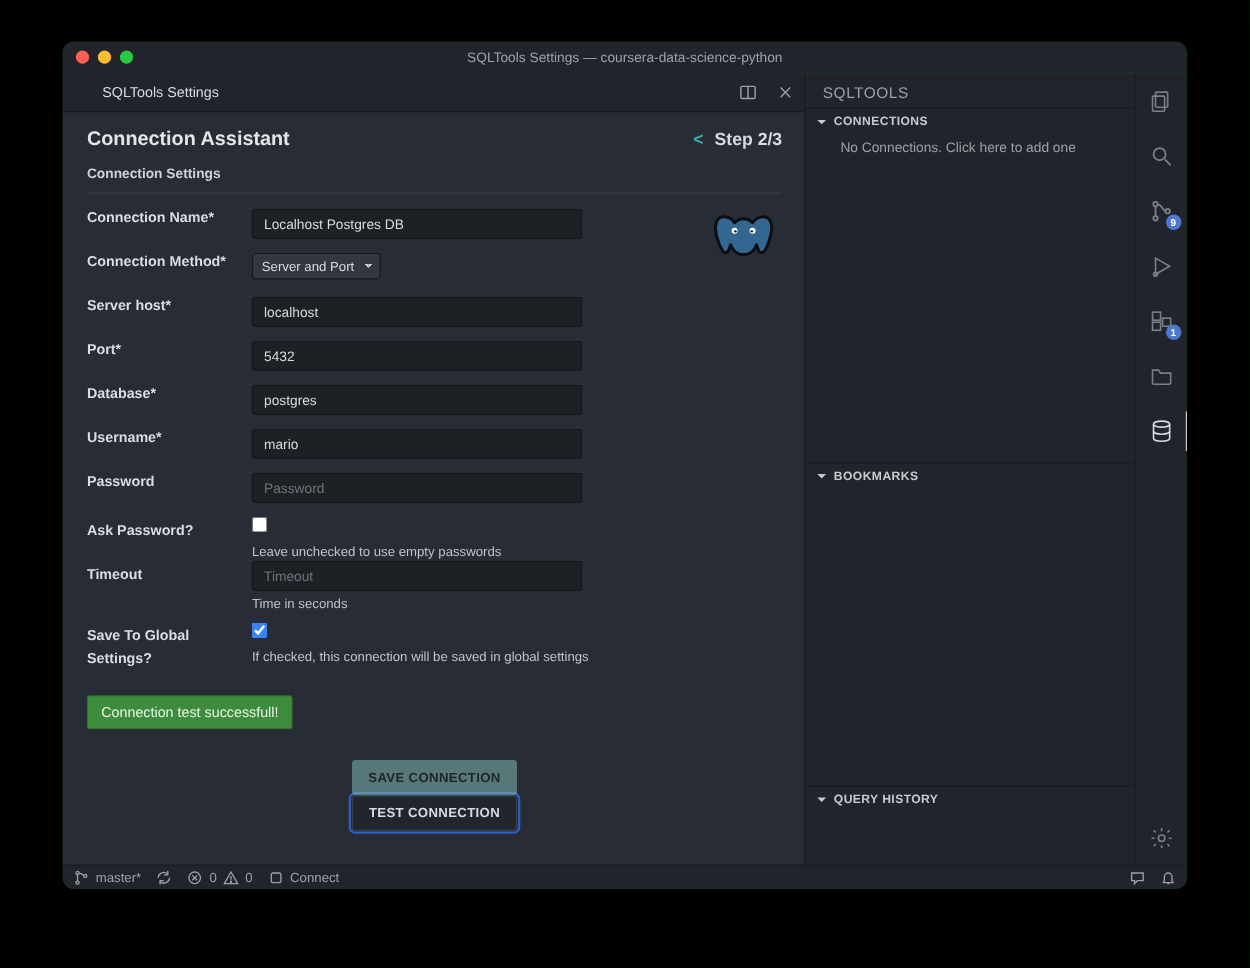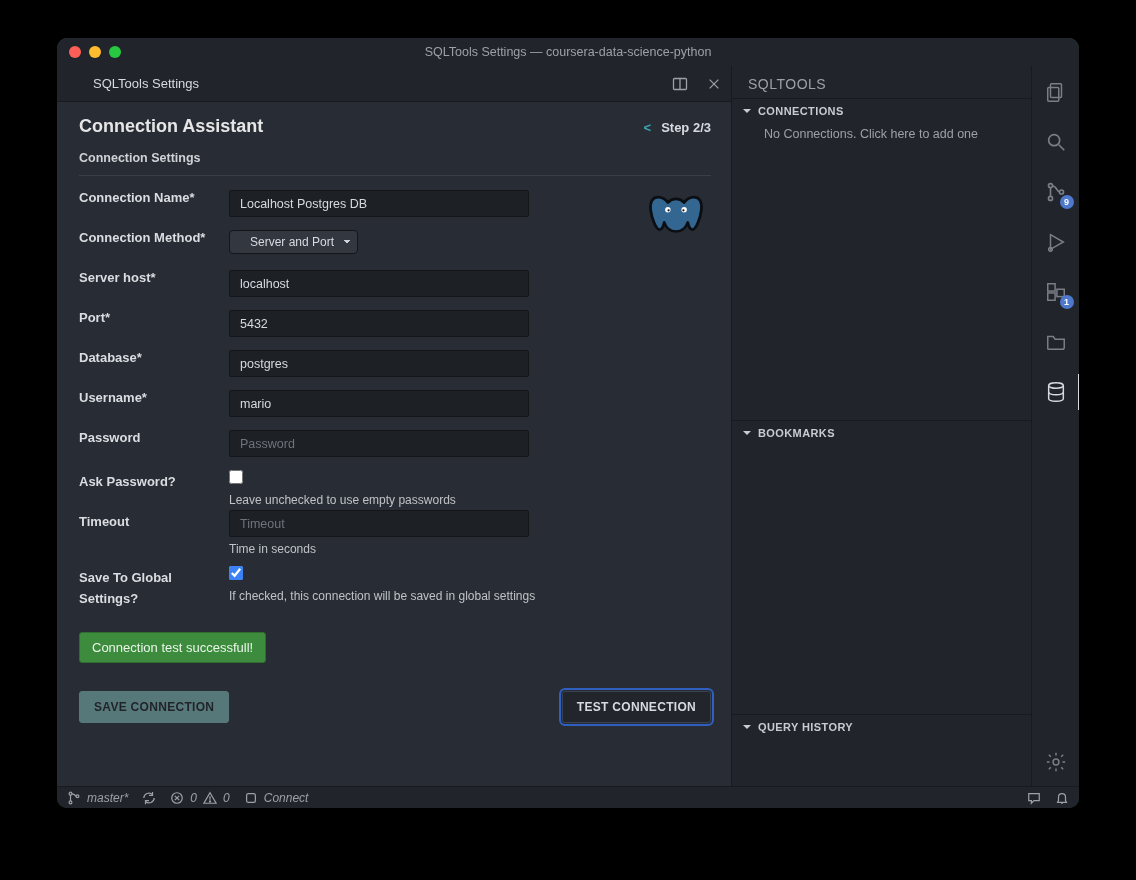--- a/index.html
+++ b/index.html
@@ -43,61 +43,60 @@
   .sp-box { height:222px; }
   
   .main { flex:1; background:#282c34; display:flex; flex-direction:column; min-width:0;}
   .tabbar { height:36px; background:#21252b; display:flex; align-items:center; padding:0 6px 0 36px; gap:12px; border-bottom:1px solid #181a1f;}
   .tab-title { font-size:13px; color:#d7dae0; font-weight:500;}
   .tab-spacer{flex:1;}
   .tab-icon { width:22px; height:22px; color:#9da1a6; display:flex; align-items:center; justify-content:center; cursor:pointer;}
   .content { flex:1; overflow:auto; padding:14px 20px 18px 22px; }
   .hdrrow { display:flex; align-items:baseline; justify-content:space-between; margin-bottom:6px;}
   h1 { font-size:18px; font-weight:700; color:#e6e6e6;}
-  .step { font-size:13px; color:#d7dae0; font-weight:600;margin-left:48px;}
+  .step { font-size:16px; color:#d7dae0; font-weight:600;margin-left:48px;}
   .step .lt { color:#3fa7b7; margin-right:10px; font-weight:700;}
   .subhd { font-size:12.5px; font-weight:700; color:#cfd2d6; padding:8px 0 10px; border-bottom:1px solid #3a3f46; margin-bottom:14px;}
   .form { position:relative; }
   .row { display:flex; align-items:flex-start; min-height:40px; }
   .lbl { width:150px; font-size:13px; font-weight:700; color:#dadde1;}
   .ctl { flex:0 0 auto; }
   input[type=text].inp, input[type=password].inp {
     height:27px; background:#1d2025; border:1px solid #14161a; color:#d7dae0;
     padding:0 10px; font-size:12.5px; width:300px; border-radius:2px;
   }
   input.inp::placeholder{color:#6e747c;}
   .inp.sm{width:124px;}
   select.sel {
     height:24px; background:#33373f; color:#d7dae0; border:1px solid #14161a;
-    font-size:12px; padding:0 22px 0 20px; border-radius:4px; appearance:none;
+    font-size:12px; padding:0 22px 0 8px; border-radius:4px; appearance:none;
     background-image: linear-gradient(45deg,transparent 50%,#cfd2d6 50%),linear-gradient(135deg,#cfd2d6 50%,transparent 50%);
     background-position: right 10px top 9px, right 6px top 9px;
     background-size:4px 4px,4px 4px; background-repeat:no-repeat;
   }
   .hint { font-size:12px; color:#bfc3c8; margin-top:5px;}
   .chk { width:14px; height:14px; accent-color:#3b82f6;}
   .multiline .lbl { align-self:flex-start; padding-top:2px; line-height:1.6;}
   .elephant { position:absolute; right:6px; top:-2px; width:58px; height:58px; }
   .banner {
     display:inline-block; margin-top:22px; padding:7px 12px; border-radius:3px;
     background:#3d8b3d; border:1px solid #2f6e2f; color:#eaf6ea; font-size:13px;
   }
-  .btnrow { display:flex; justify-content:space-between; margin-top:28px; align-items:center;}
+  .btnrow { display:flex; justify-content:space-between; margin-top:28px; align-items:center;flex-direction:column;}
   .btn {
     font-size:12px; font-weight:700; letter-spacing:.3px; padding:8px 14px;
     border-radius:3px; cursor:pointer; border:1px solid transparent;
   }
   .btn-save { background:#7fb7b0; color:#1a1d21; opacity:.55; border-color:#7fb7b0;}
   .btn-test { background:#22262c; color:#d7dae0; border:1px solid #3a4252; outline:2px solid #2f5fbf; outline-offset:1px;}
   
   .status {
     position:absolute; left:0; right:0; bottom:0; height:22px; background:#21252b;
     display:flex; align-items:center; font-size:12px; color:#9da1a6; padding:0 10px; gap:14px;
     border-top:1px solid #181a1f;
-    font-style:italic;
   }
   .status .grp{display:flex;align-items:center;gap:6px;}
   .status .right{margin-left:auto;display:flex;gap:14px;}
   .sicon{width:14px;height:14px;display:inline-flex;}
   svg { display:block; }
 </style>
 </head>
 <body>
 
 <div class="window">

